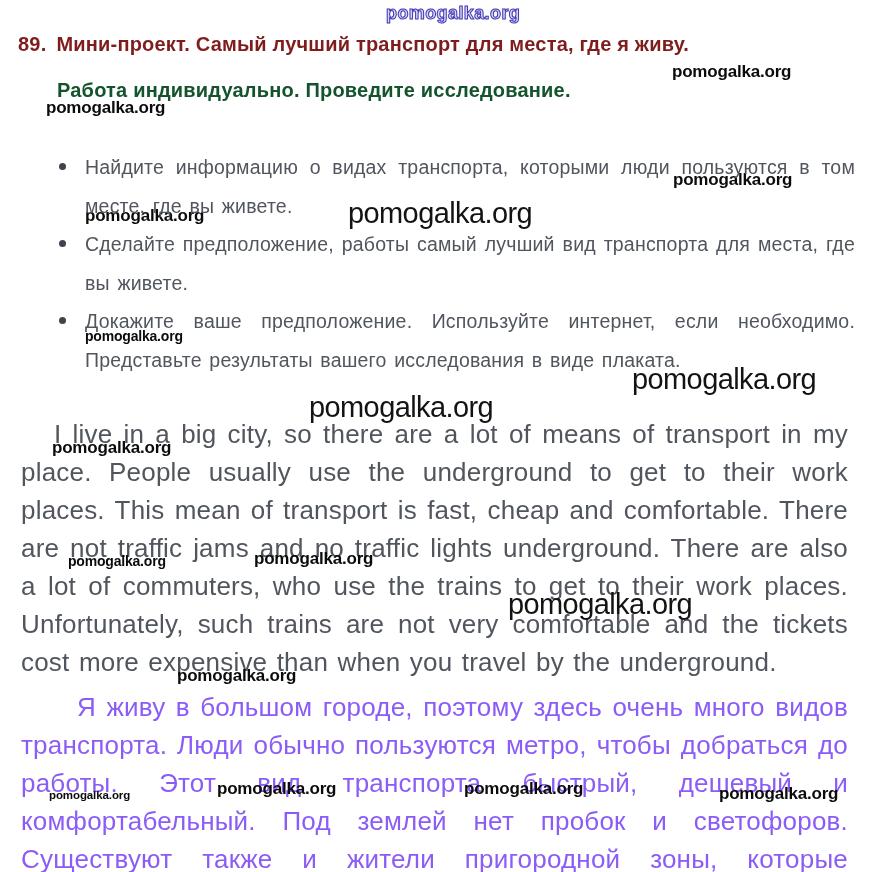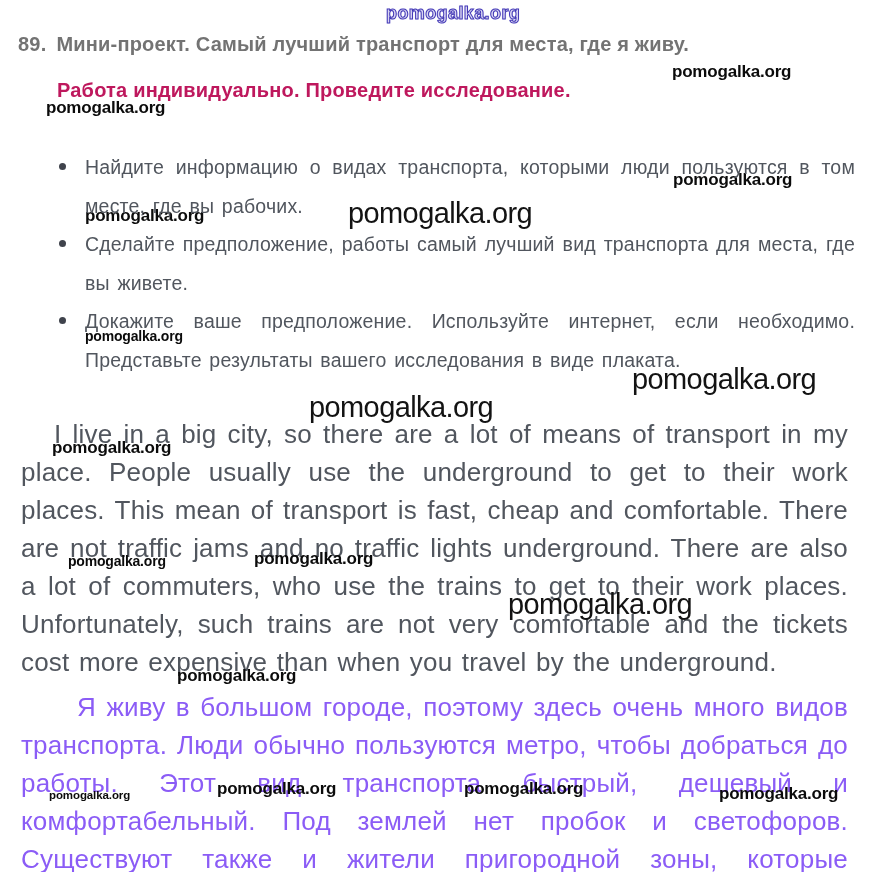--- a/index.html
+++ b/index.html
@@ -13,30 +13,30 @@
     color: #51565e;
   }
   .content {
     padding: 26px 19px 0 14px;
   }
   .heading {
     margin: 6px 0 0 4px;
     font-size: 20px;
     line-height: 25px;
     font-weight: 700;
-    color: #737373;
+    color: #7f1d1d;
     letter-spacing: 0.2px;
   }
   .heading .heading-number { margin-right: 10px; }
   .subheading {
     margin: 21px 0 0 43px;
     font-size: 20px;
     line-height: 25px;
     font-weight: 700;
-    color: #be185d;
+    color: #14532d;
     letter-spacing: 0.2px;
   }
   ul.bullets {
     list-style: none;
     margin: 45px 0 0 0;
     padding: 0 0 0 71px;
   }
   ul.bullets li {
     position: relative;
     font-size: 19.5px;
@@ -120,21 +120,21 @@
 
   <div class="content">
 
     <div class="heading">
       <span class="heading-number">89.</span><span>Мини-проект. Самый лучший транспорт для места, где я живу.</span>
     </div>
 
     <div class="subheading">Работа индивидуально. Проведите исследование.</div>
 
     <ul class="bullets">
-      <li>Найдите информацию о видах транспорта, которыми люди пользуются в том месте, где вы рабочих.</li>
+      <li>Найдите информацию о видах транспорта, которыми люди пользуются в том месте, где вы живете.</li>
       <li>Сделайте предположение, работы самый лучший вид транспорта для места, где вы живете.</li>
       <li>Докажите ваше предположение. Используйте интернет, если необходимо. Представьте результаты вашего исследования в виде плаката.</li>
     </ul>
 
     <p class="body-paragraph paragraph-en">I live in a big city, so there are a lot of means of transport in my place. People usually use the underground to get to their work places. This mean of transport is fast, cheap and comfortable. There are not traffic jams and no traffic lights underground. There are also a lot of commuters, who use the trains to get to their work places. Unfortunately, such trains are not very comfortable and the tickets cost more expensive than when you travel by the underground.</p>
 
     <p class="body-paragraph paragraph-ru">Я живу в большом городе, поэтому здесь очень много видов транспорта. Люди обычно пользуются метро, чтобы добраться до работы. Этот вид транспорта быстрый, дешевый и комфортабельный. Под землей нет пробок и светофоров. Существуют также и жители пригородной зоны, которые пользуются поездами, чтобы добраться до рабочих мест. К сожалению, такие поезда не очень комфортабельные и стоят дороже метро.</p>
 
   </div>
 </div>

